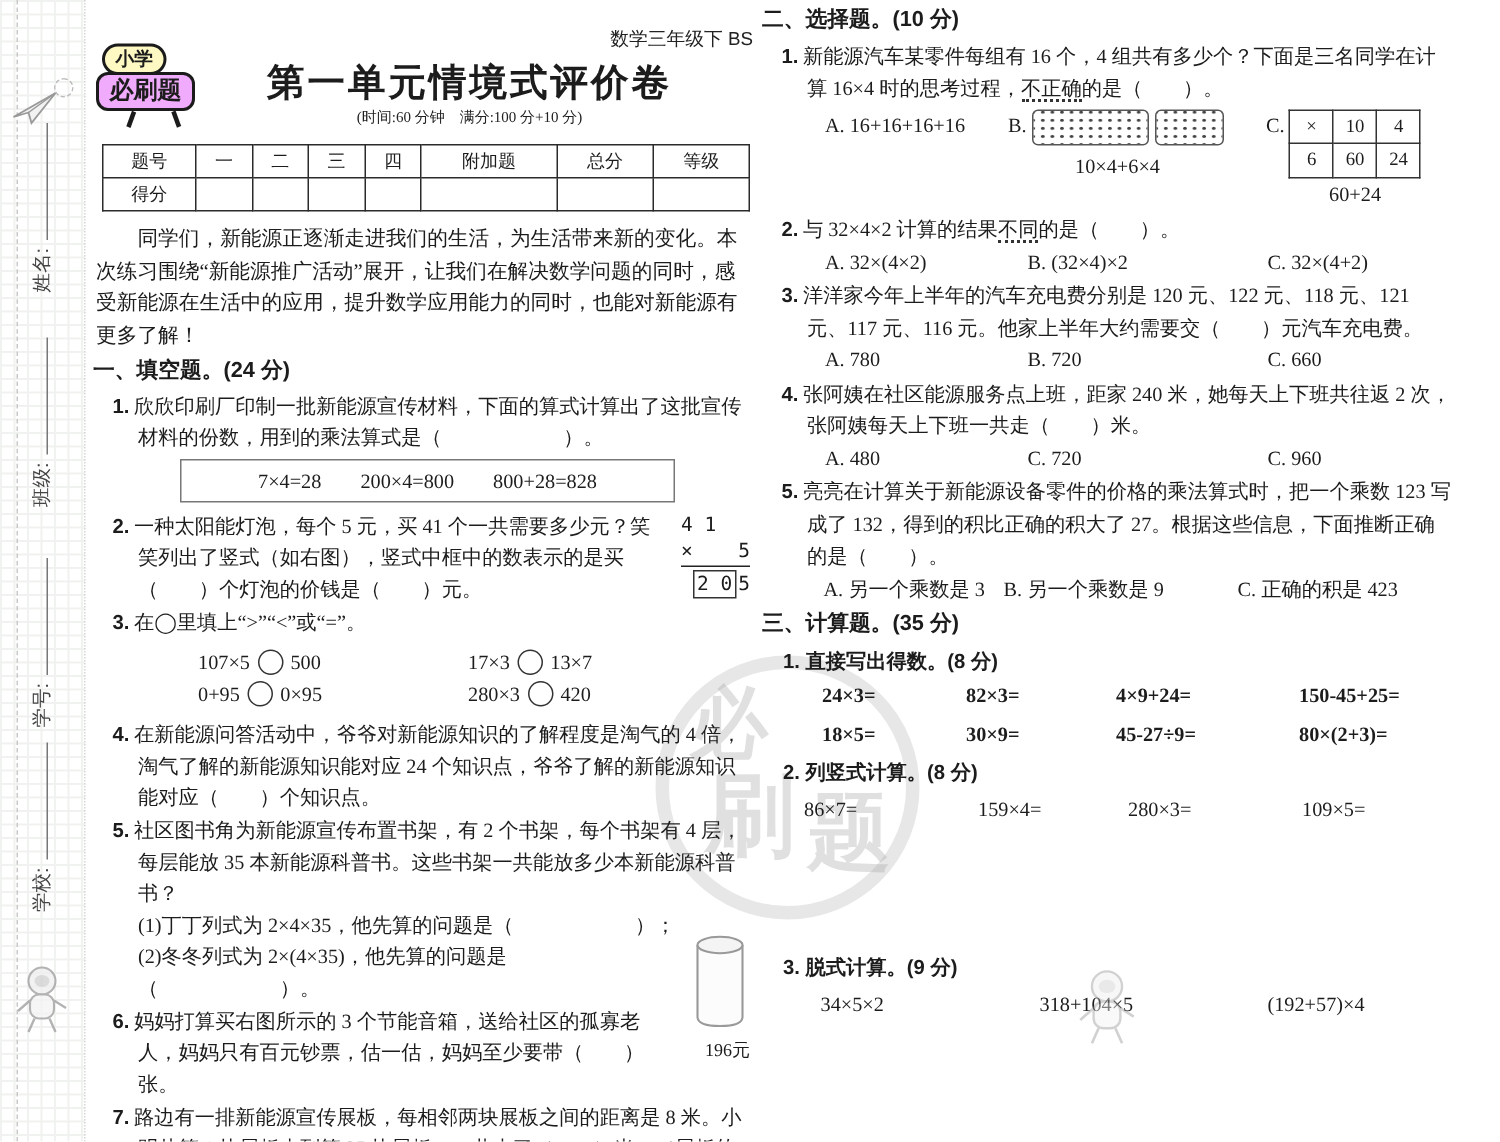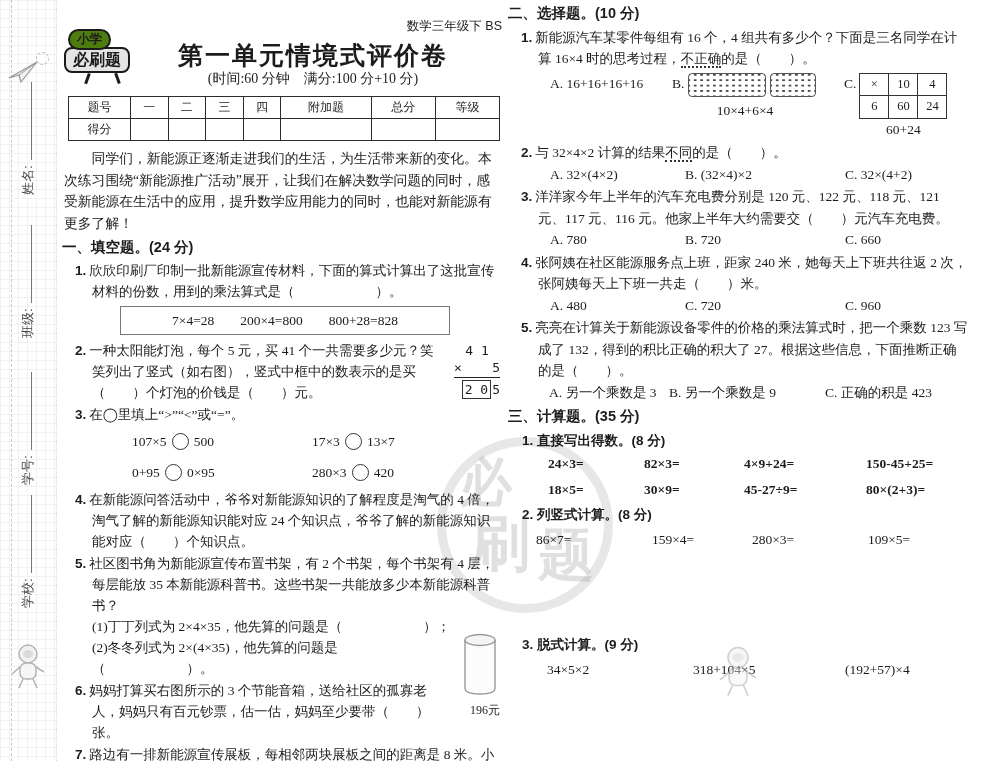--- a/index.html
+++ b/index.html
@@ -21,31 +21,31 @@
   .doodle-circle { position:absolute; left:36px; top:52px; width:13px; height:13px; border:1px dashed #bbb; border-radius:50%; }
   .astro-left { position:absolute; left:8px; top:640px; opacity:.75; }
 
   
   .col-left  { position:absolute; left:62px;  top:16px; width:440px; font-size:13.5px; line-height:21px; }
   .col-right { position:absolute; left:508px; top:0; width:460px; font-size:13.5px; line-height:21.5px; }
 
   
   .edition { text-align:right; font-family:"Liberation Sans",sans-serif; font-size:12.5px; color:#222; }
   .logo { position:absolute; left:2px; top:12px; width:92px; font-family:"Liberation Sans",sans-serif; }
-  .logo-top { display:inline-block; border:2.5px solid #1b1b1b; border-radius:11px; background:#4d7c0f;
+  .logo-top { display:inline-block; border:2.5px solid #1b1b1b; border-radius:11px; background:#fef9c3;
     font-weight:bold; font-size:12.5px; padding:0 7px; position:relative; z-index:2; margin-left:4px; line-height:17px;}
-  .logo-bottom { display:inline-block; border:2.5px solid #1b1b1b; border-radius:8px; background:#e5e5e5;
+  .logo-bottom { display:inline-block; border:2.5px solid #1b1b1b; border-radius:8px; background:#f0abfc;
     font-weight:bold; font-size:16px; padding:1px 7px; margin-top:-4px; line-height:20px; }
   .logo-legs { height:12px; position:relative; }
   .logo-legs span { position:absolute; top:0; width:2.5px; height:11px; background:#1b1b1b; }
   .logo-legs span:nth-child(1){ left:22px; transform:rotate(20deg); }
   .logo-legs span:nth-child(2){ left:52px; transform:rotate(-20deg); }
   .main-title { text-align:center; font-family:"Liberation Sans",sans-serif; font-weight:bold;
     font-size:25px; letter-spacing:2px; margin:8px 0 2px 62px; }
-  .subtitle { text-align:center; font-size:14px; margin:0 0 7px 62px; color:#222; }
+  .subtitle { text-align:center; font-size:10px; margin:0 0 7px 62px; color:#222; }
 
   
   table.score { border-collapse:collapse; width:432px; margin-left:6px; font-size:12px; }
   table.score td { border:1.3px solid #2b2b2b; height:21px; text-align:center; padding:0 2px; }
   table.score td.lbl { width:62px; }
 
   
   .intro { margin:7px 2px 3px 2px; text-indent:2em; font-size:13.8px; line-height:21.5px; }
 
   
@@ -53,26 +53,26 @@
   .q { padding-left:30px; text-indent:-17px; margin:1px 0; }
   .q > div { text-indent:0; }
   .qn { font-family:"Liberation Sans",sans-serif; font-weight:bold; font-style:normal; margin-right:3px; }
   .emph { border-bottom:2px dotted #333; }
 
   .eqbox { border:1px solid #777; display:flex; gap:26px; justify-content:center; width:330px;
     margin:4px 0 5px 28px; padding:3px 8px; }
 
   .q2wrap { position:relative; padding-right:56px; }
   .vmult { position:absolute; right:2px; top:2px; width:46px; font-family:"DejaVu Sans Mono",monospace;
-    font-size:13px; line-height:17px; text-align:center; }
+    font-size:13px; line-height:17px; text-align:left; }
   .vrow2 { display:flex; justify-content:space-between; border-bottom:1.3px solid #222; padding-bottom:1px; }
   .vres { margin-top:2px; display:flex; justify-content:flex-end; align-items:center; }
   .vbox { border:1px solid #333; padding:0 2px; margin-right:1px; }
 
-  .pairs { display:grid; grid-template-columns:180px auto; row-gap:10px; margin:6px 0 6px 40px; }
+  .pairs { display:grid; grid-template-columns:180px auto; row-gap:0; margin:6px 0 6px 40px; }
   .circ { display:inline-block; width:17px; height:17px; border:1px solid #333; border-radius:50%;
     vertical-align:-4px; margin:0 5px; }
 
   .q6wrap { position:relative; padding-right:52px; }
   .cylinder { position:absolute; right:4px; top:-48px; }
   .price { position:absolute; right:2px; top:20px; font-size:12px; }
 
   
   .q1opts { display:flex; margin:3px 0 2px 12px; align-items:flex-start; }
   .optA { width:122px; }

